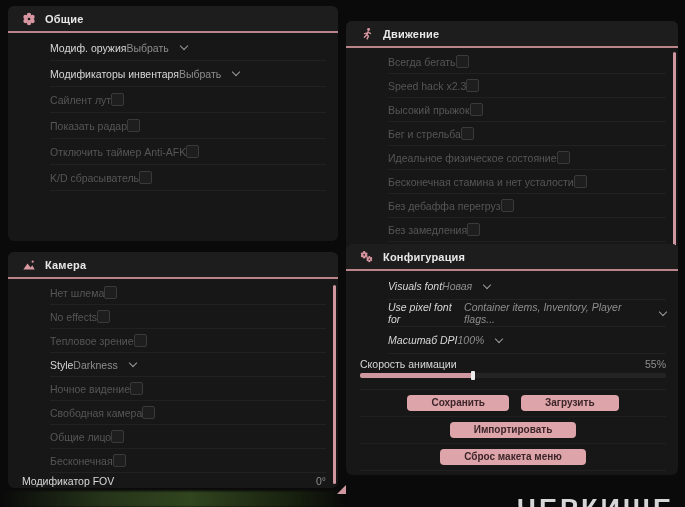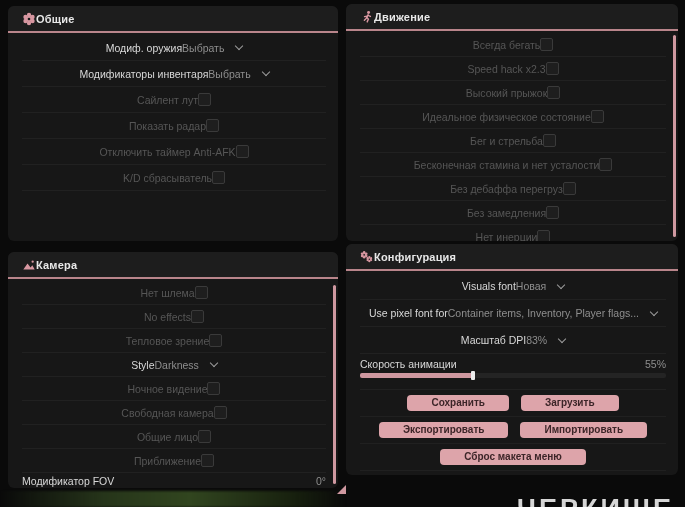--- a/index.html
+++ b/index.html
@@ -3,38 +3,39 @@
 <meta charset="utf-8">
 <style>
   html,body{margin:0;padding:0;}
   body{
     width:685px;height:507px;position:relative;overflow:hidden;
     background:#0a0a0a;
     font-family:"Liberation Sans", sans-serif;
   }
   .panel{position:absolute;background:#171717;border-radius:6px;overflow:hidden;}
   .panel-general{left:8px;top:6px;width:330px;height:235px;}
-  .panel-movement{left:346px;top:4px;width:332px;height:237px;}
+  .panel-movement{left:346px;top:21px;width:332px;height:237px;}
   .panel-camera{left:8px;top:252px;width:330px;height:236px;}
   .panel-config{left:346px;top:244px;width:332px;height:231px;}
 
   .panel-header{
     height:25px;background:#1d1d1d;border-bottom:2px solid #b9858b;
-    display:flex;align-items:center;padding:0 13px;
+    display:flex;align-items:center;gap:9px;padding:0 13px;
   }
   .panel-title{color:#e8e8e8;font-size:11px;font-weight:bold;letter-spacing:.2px;}
   .hicon{width:15px;height:15px;display:flex;align-items:center;justify-content:center;}
   .hicon svg{display:block;}
 
   .rows{padding:2px 12px 0 14px;}
   .row{
-    display:flex;align-items:center;justify-content:center;
+    display:flex;align-items:center;justify-content:flex-start;
     border-bottom:1px solid rgba(255,255,255,0.045);
-  }
-  .row.h25{height:25px;} .row.h23{height:23px;} .row.h26{height:26px;}
+    margin-left:28px;
+  }
+  .row.h25{height:25px;} .row.h23{height:23px;} .row.h26{height:26px;font-style:italic;}
   .lbl{font-size:10.5px;color:#565656;}
   .lbl.on{color:#d8d8d8;}
   .checkbox{
     width:11px;height:11px;border:1px solid #3a3a3a;background:#1e1e1e;
     border-radius:2px;flex:none;
   }
   .dd{display:flex;align-items:center;gap:12px;cursor:default;}
   .dd-val{font-size:10.5px;color:#8e8e8e;}
   .chev{
     width:5px;height:5px;border-right:1.4px solid #9c9c9c;border-bottom:1.4px solid #9c9c9c;
@@ -153,25 +154,25 @@
     </div>
     <div class="row h23">
       <span class="lbl">Speed hack x2.3</span>
       <span class="checkbox"></span>
     </div>
     <div class="row h23">
       <span class="lbl">Высокий прыжок</span>
       <span class="checkbox"></span>
     </div>
     <div class="row h23">
+      <span class="lbl">Бег и стрельба</span>
+      <span class="checkbox"></span>
+    </div>
+    <div class="row h23">
       <span class="lbl">Идеальное физическое состояние</span>
-      <span class="checkbox"></span>
-    </div>
-    <div class="row h23">
-      <span class="lbl">Бег и стрельба</span>
       <span class="checkbox"></span>
     </div>
     <div class="row h23">
       <span class="lbl">Бесконечная стамина и нет усталости</span>
       <span class="checkbox"></span>
     </div>
     <div class="row h23">
       <span class="lbl">Без дебаффа перегруз</span>
       <span class="checkbox"></span>
     </div>
@@ -223,21 +224,21 @@
     </div>
     <div class="row h23">
       <span class="lbl">Свободная камера</span>
       <span class="checkbox"></span>
     </div>
     <div class="row h23">
       <span class="lbl">Общие лицо</span>
       <span class="checkbox"></span>
     </div>
     <div class="row h23">
-      <span class="lbl">Приближение</span>
+      <span class="lbl">Бесконечная</span>
       <span class="checkbox"></span>
     </div>
     <div class="slider-row cam">
       <div class="top">
         <span class="lbl on">Модификатор FOV</span>
         <span class="dd-val">0°</span>
       </div>
 
     </div>
   </div>
@@ -283,40 +284,39 @@
     <div class="row h26">
       <span class="lbl on">Use pixel font for</span>
       <span class="dd">
         <span class="dd-val">Container items, Inventory, Player flags...</span>
         <span class="chev"></span>
       </span>
     </div>
     <div class="row h26">
       <span class="lbl on">Масштаб DPI</span>
       <span class="dd">
-        <span class="dd-val">83%</span>
+        <span class="dd-val">100%</span>
         <span class="chev"></span>
       </span>
     </div>
     <div class="slider-row cfg">
       <div class="top">
         <span class="lbl on">Скорость анимации</span>
         <span class="dd-val">55%</span>
       </div>
       <div class="track anim-slider">
         <div class="fill"></div>
         <div class="handle"></div>
       </div>
     </div>
     <div class="btn-row">
       <button class="btn">Сохранить</button>
       <button class="btn">Загрузить</button>
     </div>
     <div class="btn-row">
-      <button class="btn">Экспортировать</button>
       <button class="btn">Импортировать</button>
     </div>
     <div class="btn-row">
       <button class="btn">Сброс макета меню</button>
     </div>
   </div>
 </div>
 
 <div class="game-strip"></div>
 <div class="resize-handle"></div>

